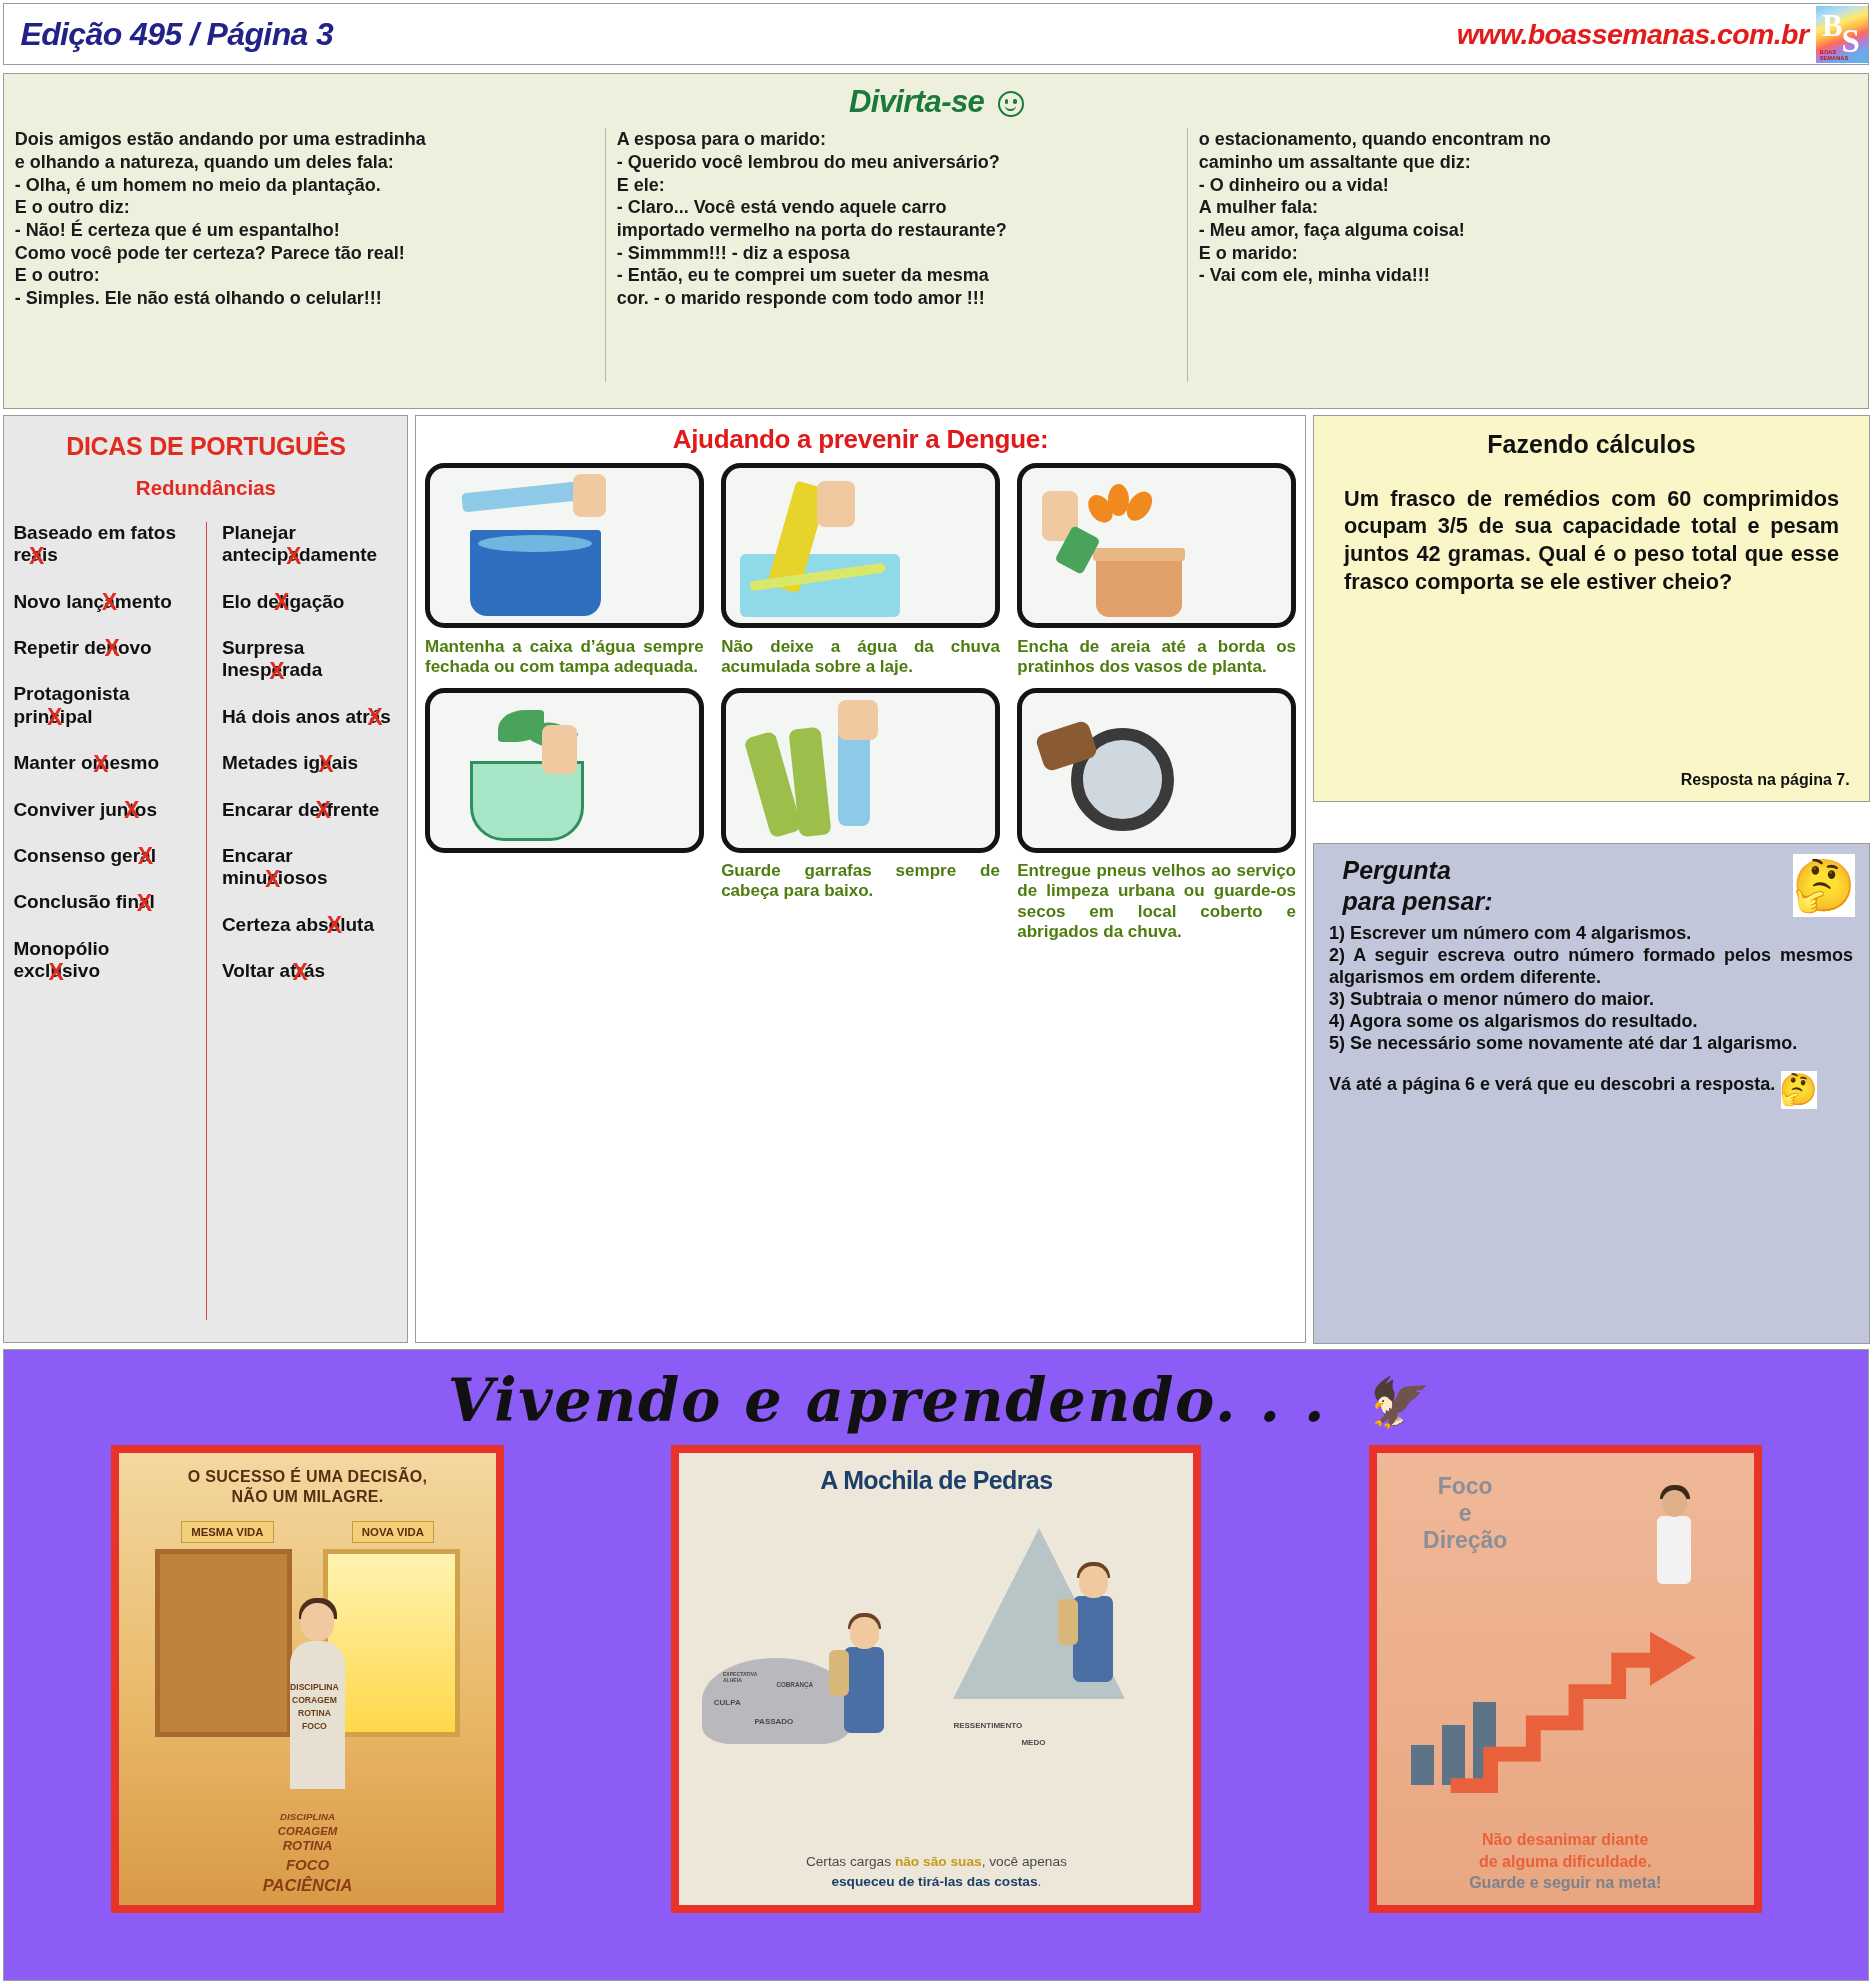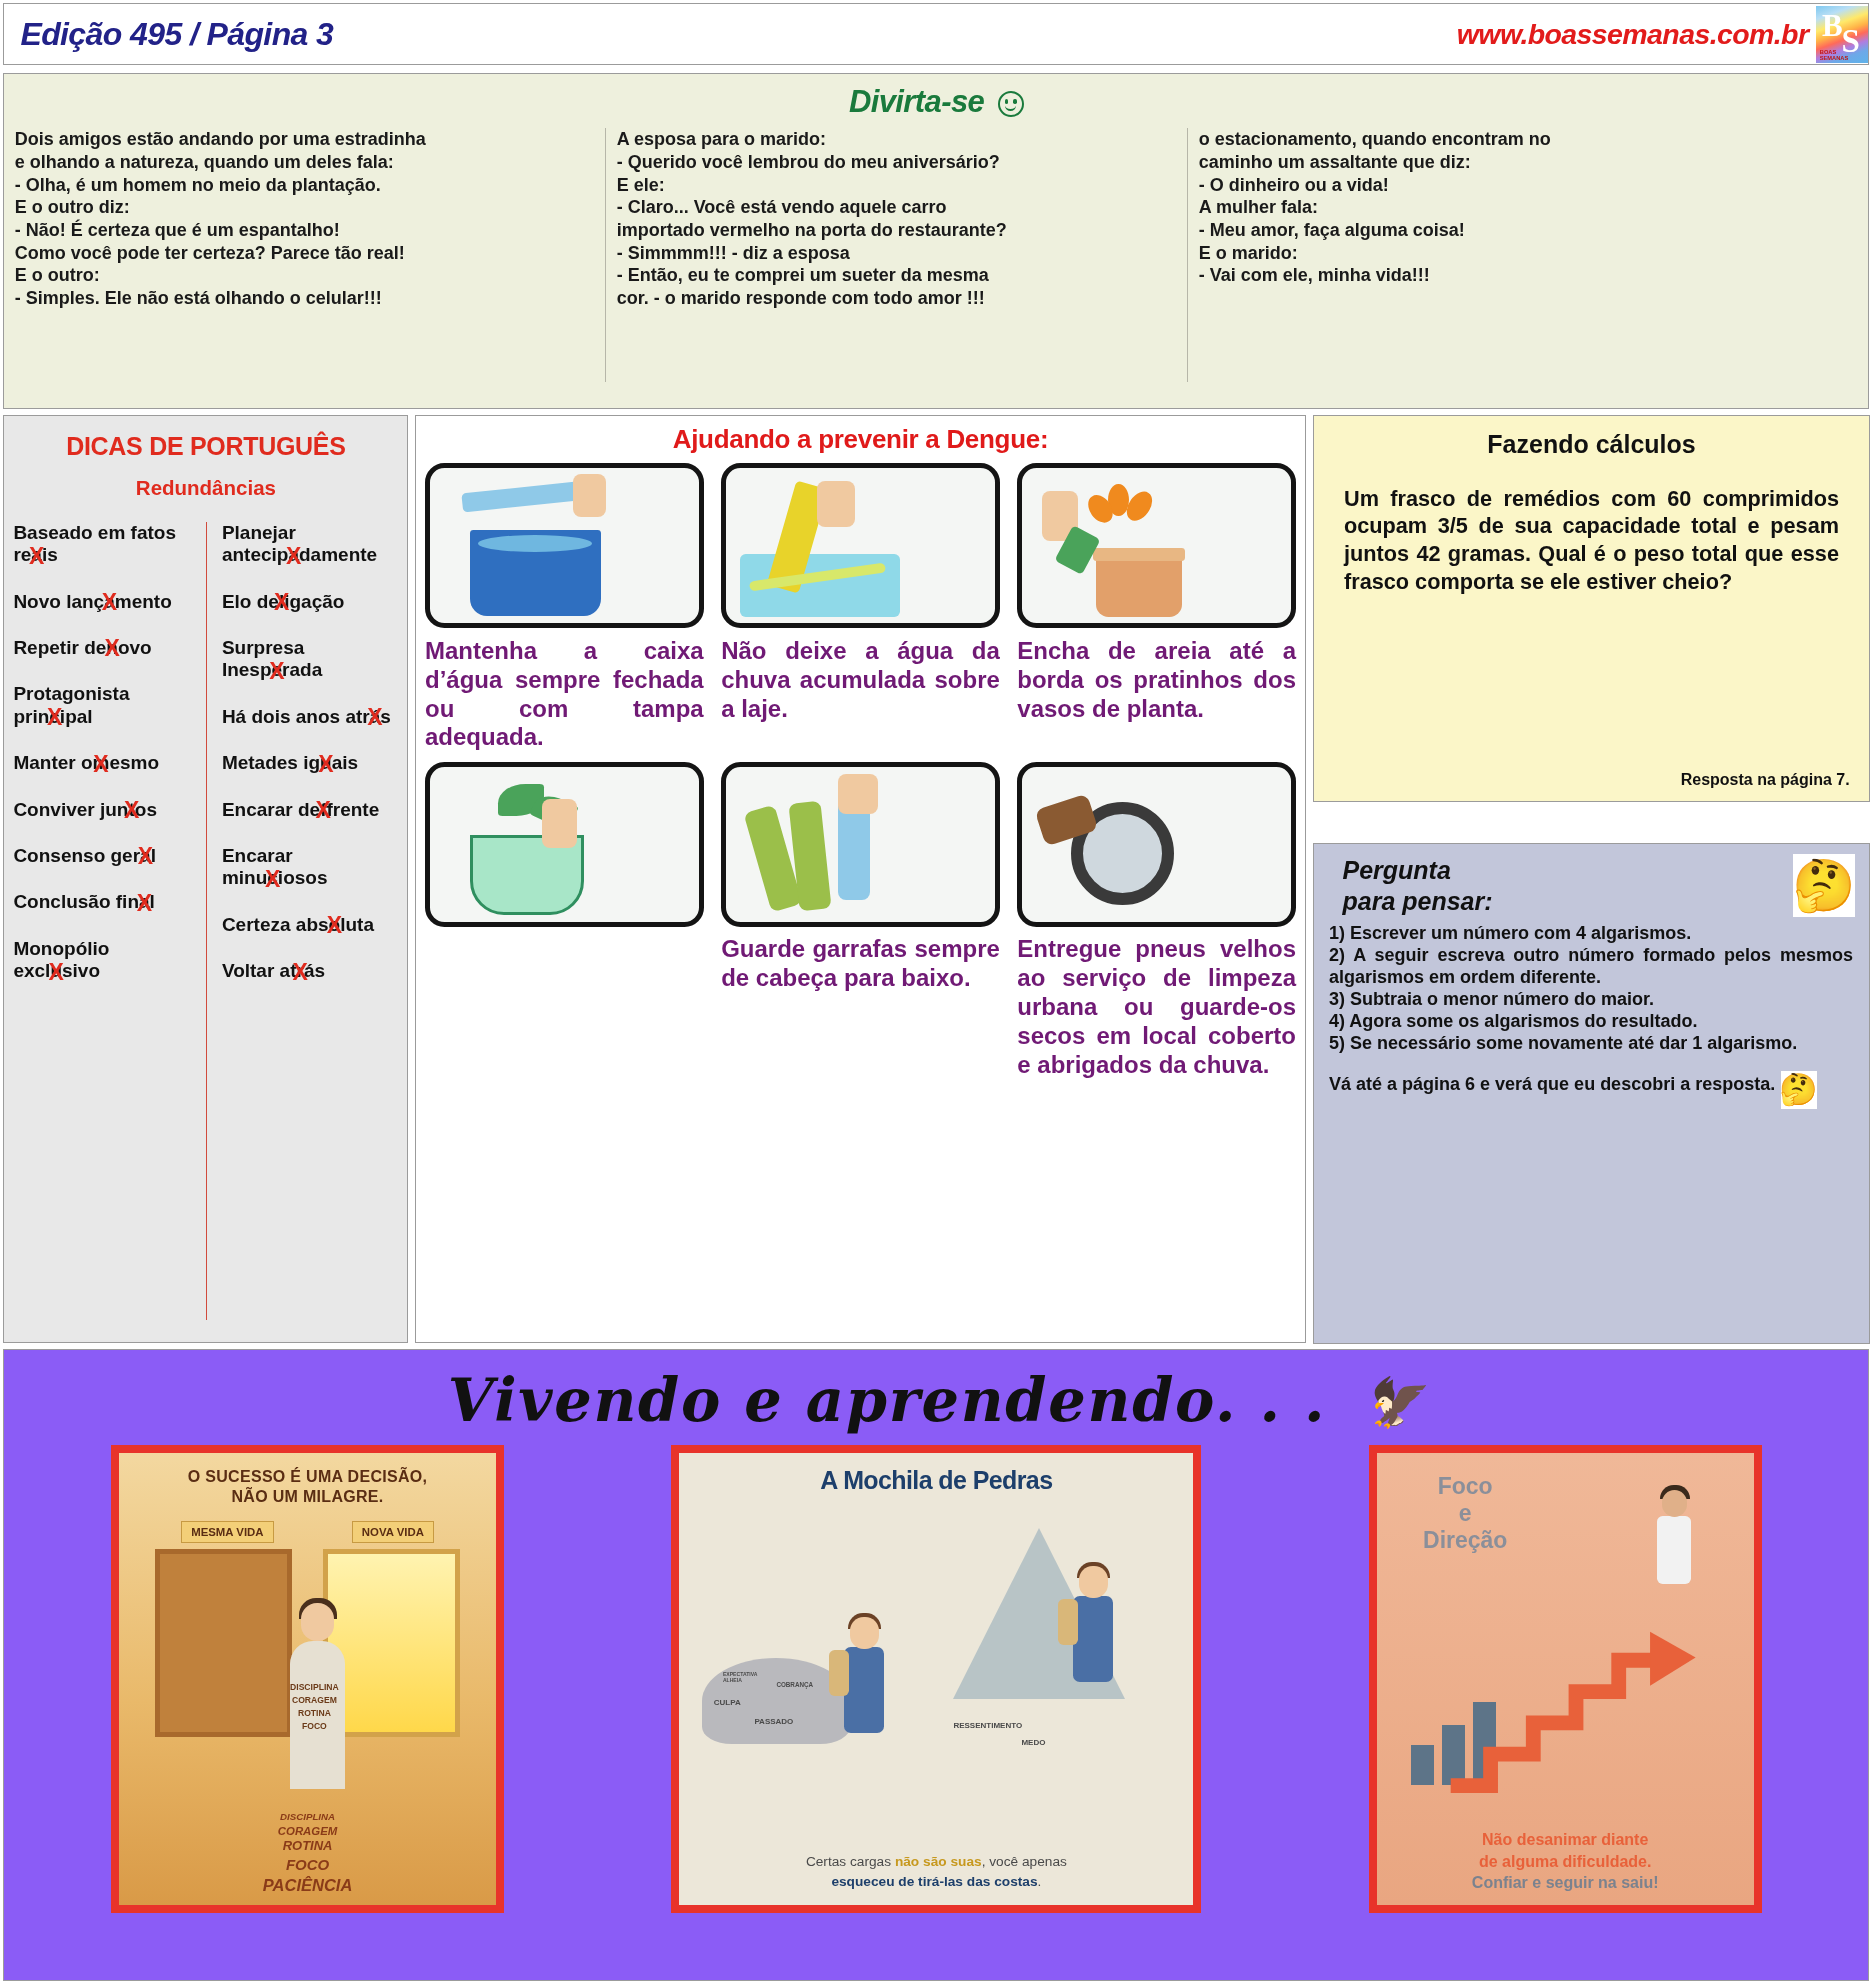--- a/index.html
+++ b/index.html
@@ -87,21 +87,21 @@
     border: 1.1px solid #9b9b9b; background: #ffffff;
   }
   .dengue-title { text-align:center; font-size:26px; font-weight:bold; color:#e01a1a; padding-top:8px; letter-spacing:-0.3px; }
   .dengue-grid { padding: 8px 9px 0 9px; }
   .dengue-row { display:flex; justify-content: space-between; }
   .dengue-cell { width: 32%; }
   .pic {
     width: 100%; height: 165px; border: 5.1px solid #141414; border-radius: 19.4px;
     background: #f4f6f4; position: relative; overflow: hidden;
   }
-  .pic-cap { font-size: 24px; font-weight: bold; color:#701a75; line-height:1.2; padding-top: 9px; text-align: justify; }
+  .pic-cap { font-size: 17px; font-weight: bold; color:#4d7c0f; line-height:1.2; padding-top: 9px; text-align: justify; }
   .dengue-row.r2 { margin-top: 10.3px; }
   .dengue-row.r2 .pic-cap { padding-top: 8px; }
   .pic-cap.center-v { display:flex; align-items:center; }
 
   
   .sh { position:absolute; }
   .hand { background:#f0c9a0; border-radius:8px; }
   .bucket { background:#2f6fc0; border-radius:3.4px 3.4px 17px 17px; }
   .lid { background:#8fc9e8; border-radius:4.6px; }
   .squeegee { background:#e8d32a; border-radius:4.6px; }
@@ -456,21 +456,21 @@
           <polyline points="10,280 80,280 80,225 155,225 155,170 230,170 230,115 305,115 305,60 380,60" fill="none" stroke="#e8613a" stroke-width="26" stroke-linejoin="miter"></polyline>
           <polygon points="360,10 440,55 360,105" fill="#e8613a"></polygon>
         </svg>
         <div class="runner">
           <div class="hair"></div>
           <div class="head"></div>
         </div>
         <div class="p3-cap">
           <span class="l1">Não desanimar diante</span>
           <span class="l2">de alguma dificuldade.</span>
-          <span class="l3">Confiar e seguir na saiu!</span>
+          <span class="l3">Guarde e seguir na meta!</span>
         </div>
       </div>
 
     </div>
   </div>
 
 </div>
 
 
 </body></html>

